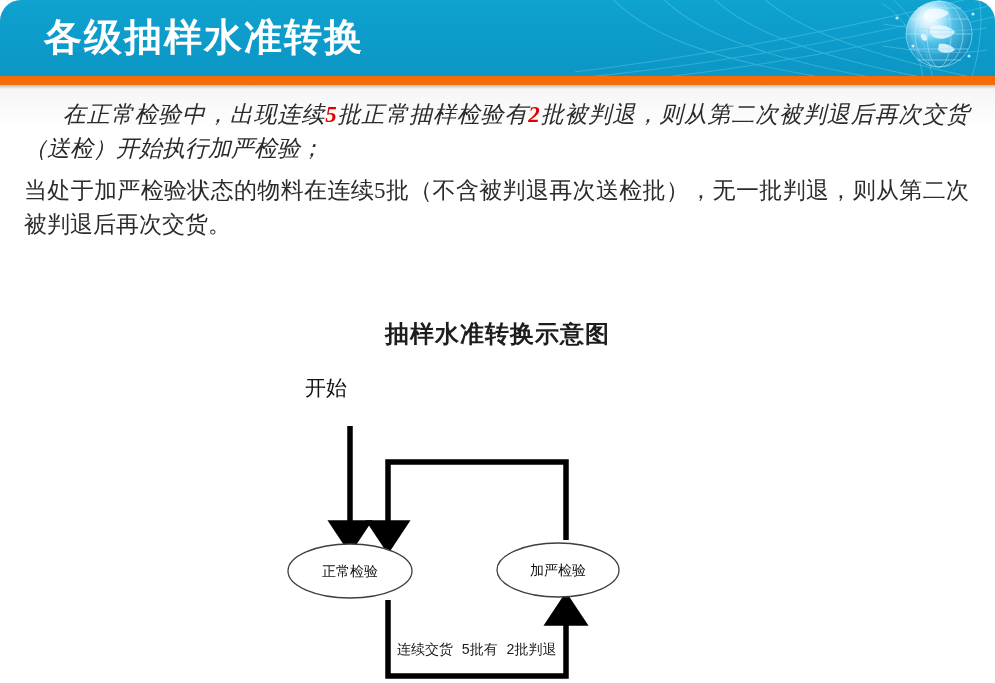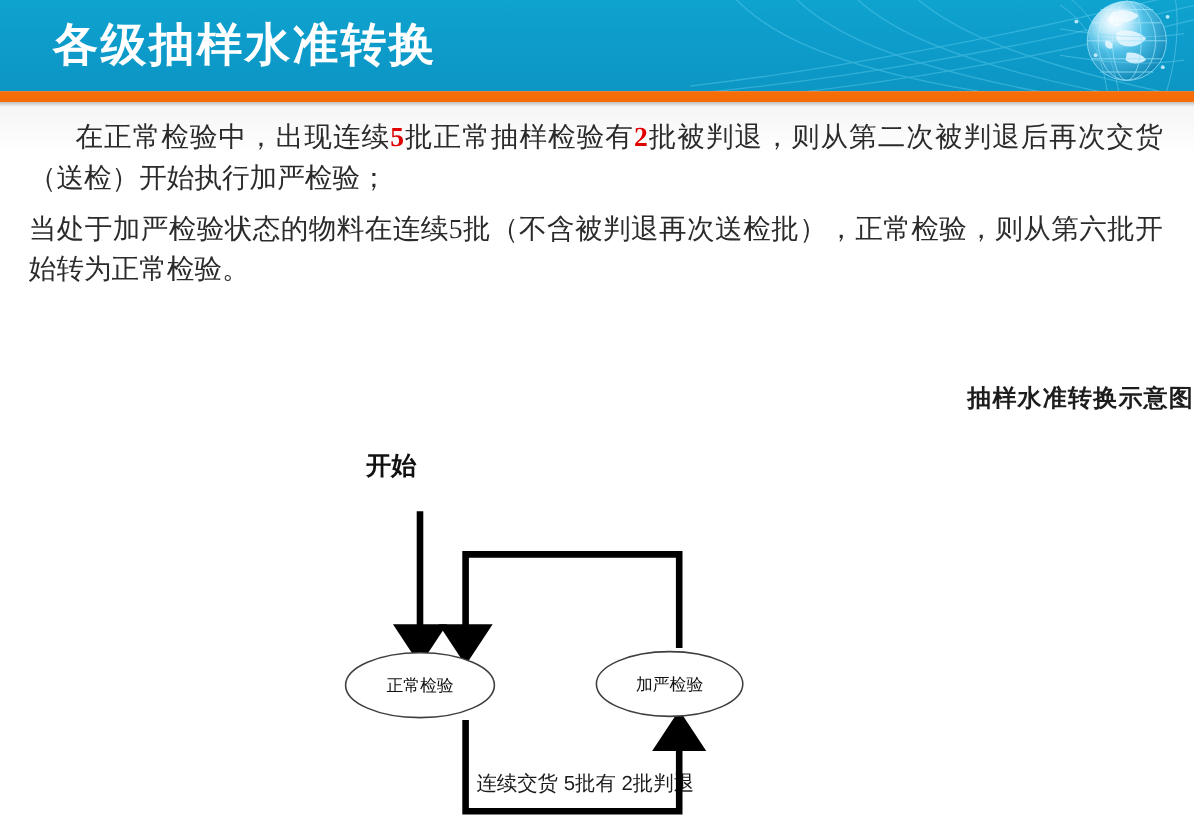--- a/index.html
+++ b/index.html
@@ -6,20 +6,21 @@
   body{
     width:995px;height:683px;overflow:hidden;
     font-family:"Liberation Serif","DejaVu Serif",serif;
     background:#ffffff;
     position:relative;
   }
   #slide{
     position:absolute;left:0;top:0;width:995px;height:683px;
     background:linear-gradient(to bottom,#d9d9d9 0px,#eeeeee 55px,#ffffff 130px,#ffffff 100%);
     overflow:hidden;
+    border-radius:21px;
   }
 
   
   .header{
     position:absolute;left:0;top:0;width:995px;height:76px;
     background:linear-gradient(to bottom,#0fa3cf 0%,#0d9ccb 45%,#0c96c4 100%);
     overflow:hidden;
   }
   .header-swoosh{
     position:absolute;right:0;top:0;width:420px;height:76px;
@@ -50,48 +51,48 @@
     color:#2b2b2b;
   }
   .heading{
     font-size:21px;line-height:30px;color:#3a3a3a;
     margin:0 0 0 18px;padding:0;white-space:nowrap;
   }
   .para{
     font-size:23px;line-height:34px;color:#2b2b2b;
     margin:0;padding:0 26px 0 24px;text-align:justify;
   }
-  .p1{margin-top:10px;}
+  .p1{margin-top:10px;font-style:italic;}
   .p2{margin-top:8px;}
   .hl{color:#e00000;font-weight:bold;}
   .indent{display:inline-block;width:38px;}
 
   
   .diagram{
     position:absolute;left:0;top:318px;width:995px;height:365px;
   }
   .diagram-title{
-    position:absolute;left:0;top:0;width:995px;text-align:right;
-    font-size:20px;font-weight:bold;color:#1d1d1d;
+    position:absolute;left:0;top:0;width:995px;text-align:center;
+    font-size:24px;font-weight:bold;color:#1d1d1d;
     letter-spacing:1px;
   }
   .lbl-start{
     position:absolute;left:305px;top:56px;
     font-family:"DejaVu Sans","Liberation Sans",sans-serif;
-    font-size:21px;font-weight:bold;color:#111111;
+    font-size:21px;font-weight:normal;color:#111111;
   }
   .lbl-top{
     position:absolute;left:402px;top:82px;width:170px;
     font-family:"DejaVu Sans","Liberation Sans",sans-serif;
     font-size:13px;line-height:22px;color:#1a1a1a;
   }
   .lbl-bottom{
     position:absolute;left:397px;top:323px;
-    font-family:Liberation Sans, sans-serif;
-    font-size:17px;color:#1a1a1a;white-space:nowrap;
+    font-family:Liberation Mono, monospace;
+    font-size:14px;color:#1a1a1a;white-space:nowrap;
   }
   .node-text{
     font-family:"DejaVu Sans","Liberation Sans",sans-serif;
     font-size:14px;fill:#111111;
   }
   svg.flow{position:absolute;left:0;top:0;width:995px;height:365px;}
 </style>
 </head>
 <body>
 
@@ -157,21 +158,21 @@
   <div class="orangebar-shadow"></div>
 
   <div class="body-text">
 
 
     <p class="para p1">
       <span class="indent"></span><span>在正常检验中，出现连续</span><span class="hl">5</span><span>批正常抽样检验有</span><span class="hl">2</span><span>批被判退，则从第二次被判退后再次交货（送检）开始执行加严检验；</span>
     </p>
 
 
-    <p class="para p2">当处于加严检验状态的物料在连续5批（不含被判退再次送检批），正常检验，则从第六批开始转为正常检验。</p>
+    <p class="para p2">当处于加严检验状态的物料在连续5批（不含被判退再次送检批），无一批判退，则从第二次被判退后再次交货。</p>
   </div>
 
   <div class="diagram">
 
     <div class="diagram-title">抽样水准转换示意图</div>
 
     <div class="lbl-start">开始</div>
 
 
     <div class="lbl-bottom">连续交货 5批有 2批判退</div>

